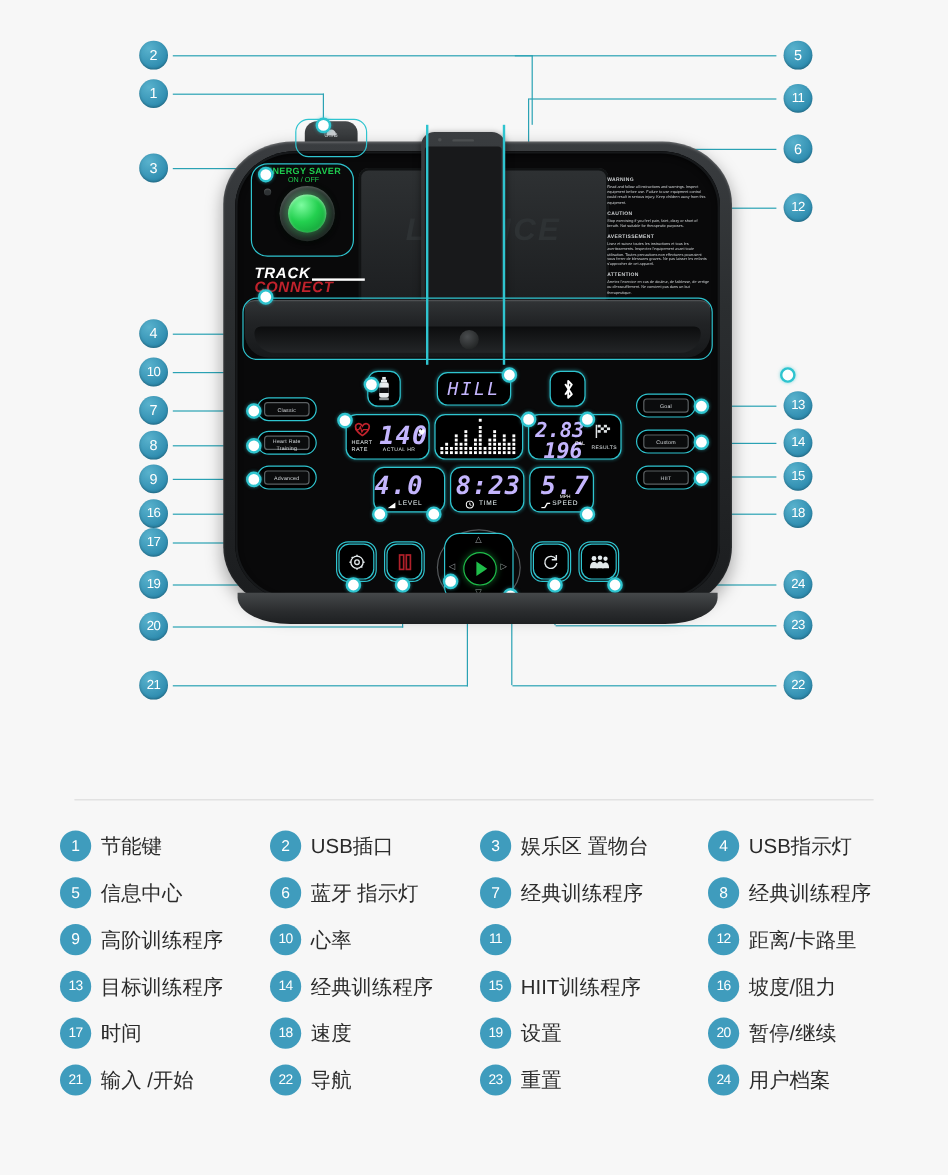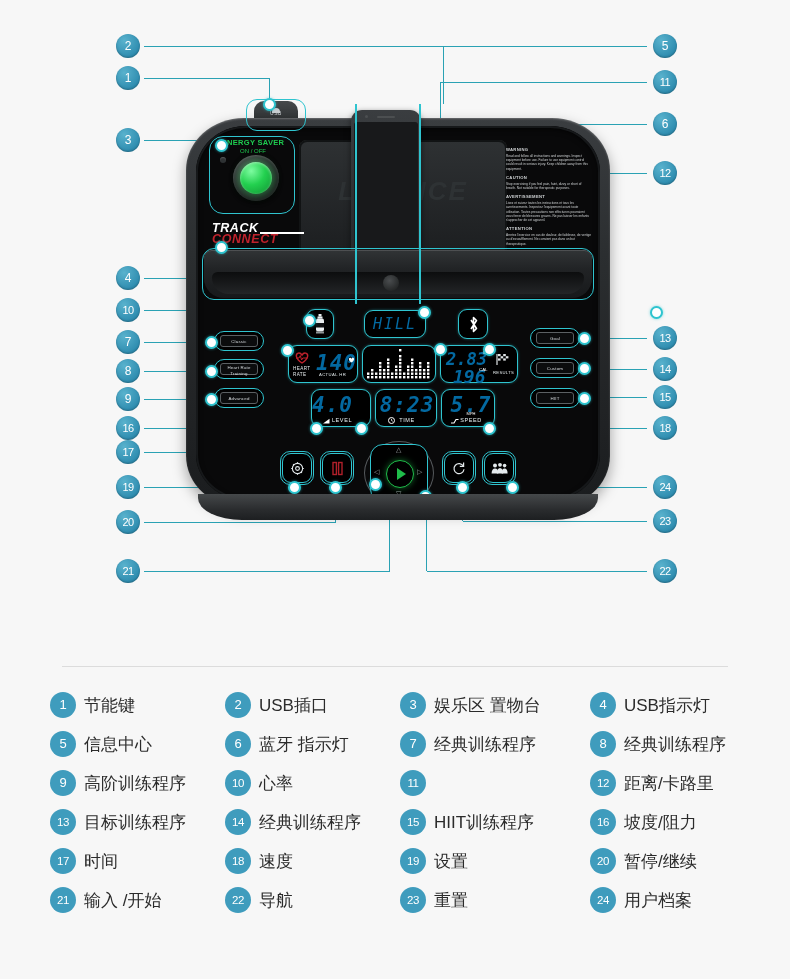--- a/index.html
+++ b/index.html
@@ -120,21 +120,21 @@
   .warn{
     position:absolute; left:506px; top:147px; width:86px; height:92px;
     color:#cfd2d4; font-size:3.2px; line-height:1.35;
   }
   .warn h5{ margin:0 0 1px; font-size:4.2px; letter-spacing:.3px; }
   .warn p{ margin:0 0 4px; }
 
   
   .dsp{ position:absolute; background:#000; border:1.6px solid #2fc4cf; border-radius:9px;
         box-shadow:0 0 3px rgba(47,196,207,.45); }
-  .lcd{ color:#0369a1; font-family:"DejaVu Sans Mono","Liberation Mono",monospace; }
+  .lcd{ color:#c4b5fd; font-family:"DejaVu Sans Mono","Liberation Mono",monospace; }
   .lcd-big{ font-size:21px; font-weight:bold; letter-spacing:1px; font-style:italic; }
   .lcd-lbl{ font-size:5.5px; letter-spacing:.6px; color:#e9f3f5; }
 
   .sidebtn{
     position:absolute; width:50px; height:20px; border-radius:10px;
     border:1.6px solid #2fc4cf; background:#000;
     display:flex; align-items:center; justify-content:center;
   }
   .sidebtn span{
     display:block; width:38px; height:12px; border:1px solid #5b6063; border-radius:3px;

